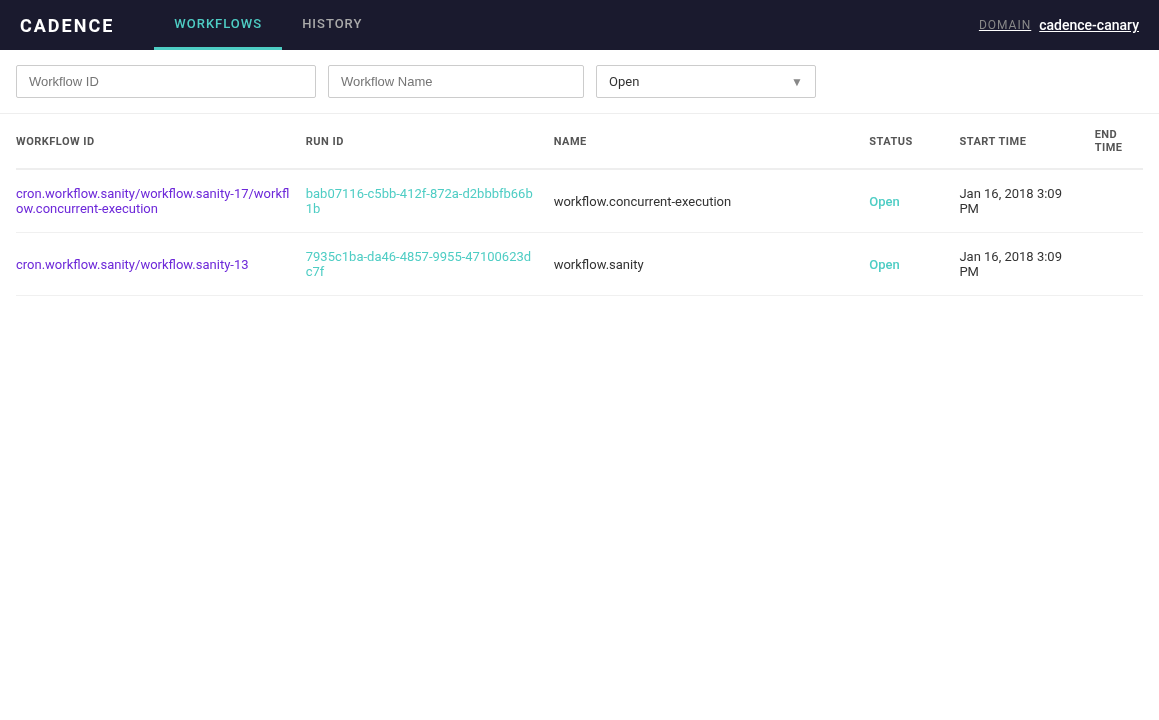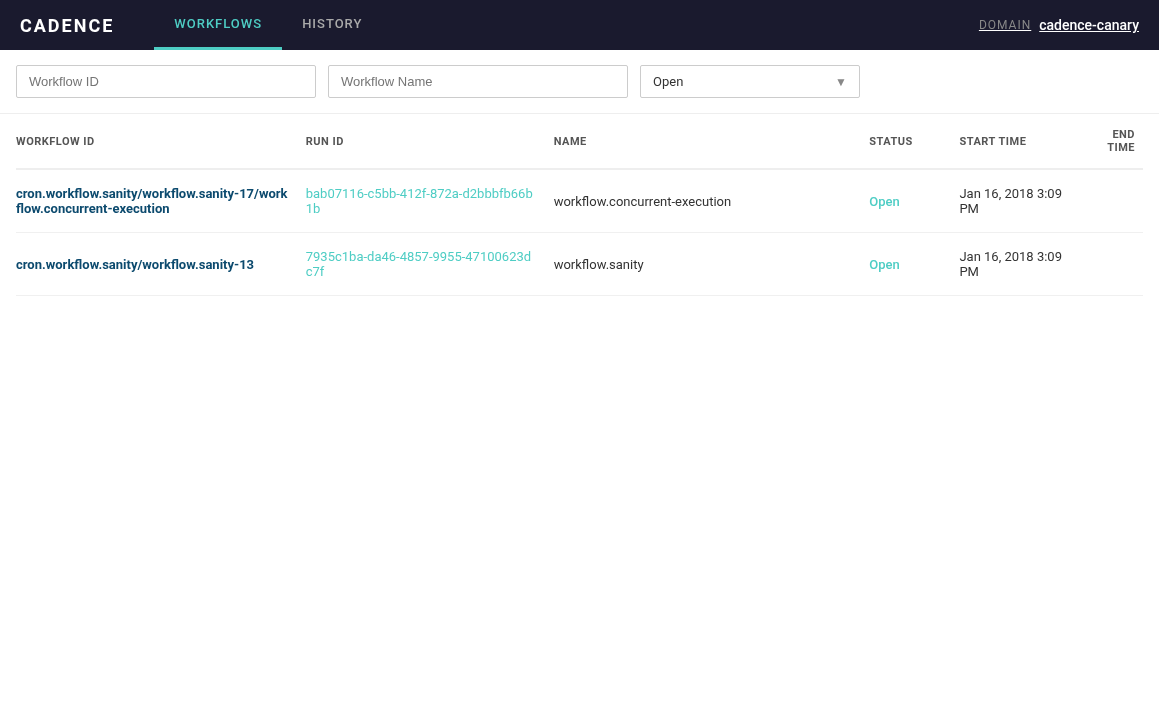--- a/index.html
+++ b/index.html
@@ -98,21 +98,21 @@
       color: #333;
       background: #fff;
       outline: none;
     }
 
     .filter-workflow-id {
       width: 300px;
     }
 
     .filter-workflow-name {
-      width: 300px;
+      width: 256px;
     }
 
     .filter-date {
       width: 220px;
     }
 
     .filter-status {
       width: 220px;
       display: flex;
       align-items: center;
@@ -169,25 +169,24 @@
       vertical-align: middle;
       font-size: 13px;
       color: #333;
     }
 
     tbody td:first-child {
       padding-left: 0;
     }
 
     .workflow-id-cell {
-      color: #0c4a6e;
+      color: #6d28d9;
       font-size: 13px;
       max-width: 300px;
       word-break: break-all;
-      font-weight: bold;
     }
 
     .run-id-link {
       color: #4ecdc4;
       text-decoration: none;
       word-break: break-all;
     }
 
     .status-open {
       color: #4ecdc4;
@@ -195,21 +194,21 @@
     }
 
     .col-workflow-id { width: 25%; }
     .col-run-id { width: 22%; }
     .col-name { width: 28%; }
     .col-status { width: 8%; }
     .col-start-time { width: 12%; }
     .col-end-time { width: 5%; }
 
     .end-time-header {
-      text-align: right;
+      text-align: left;
     }
   </style>
 </head>
 <body>
 
 <nav class="navbar">
   <span class="nav-brand">CADENCE</span>
   <div class="nav-links">
     <a class="nav-link active">WORKFLOWS</a>
     <a class="nav-link">HISTORY</a>

